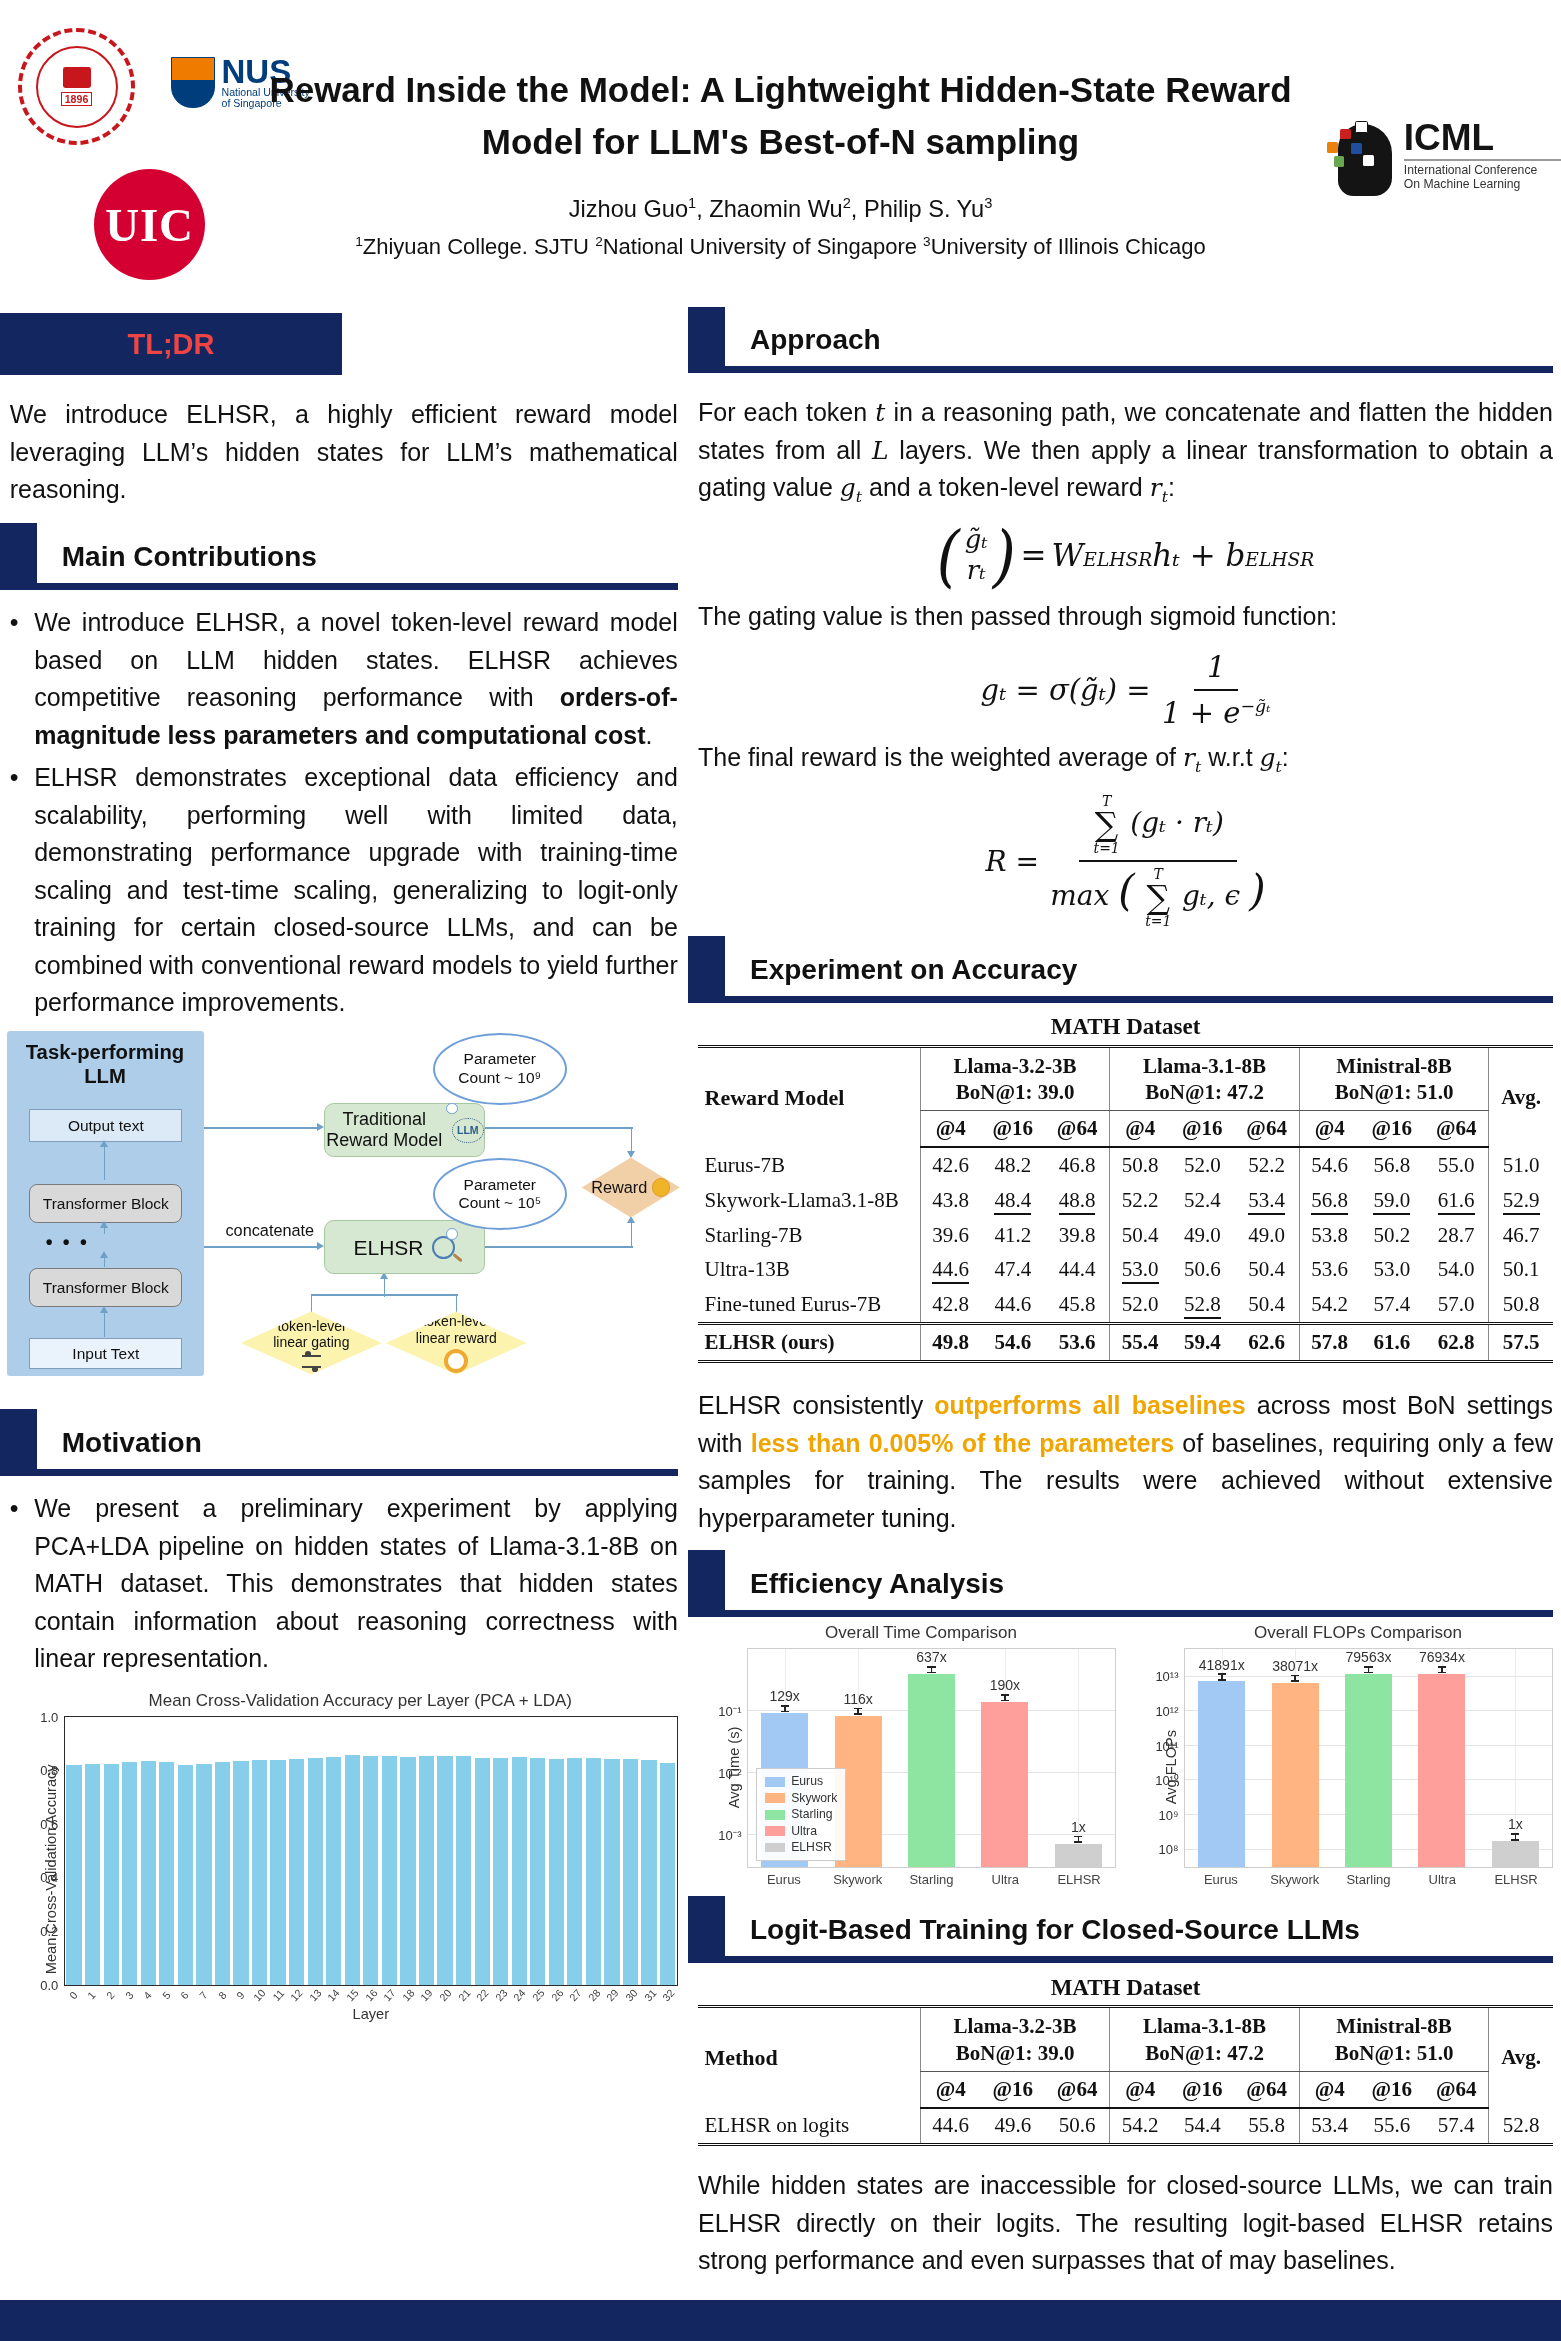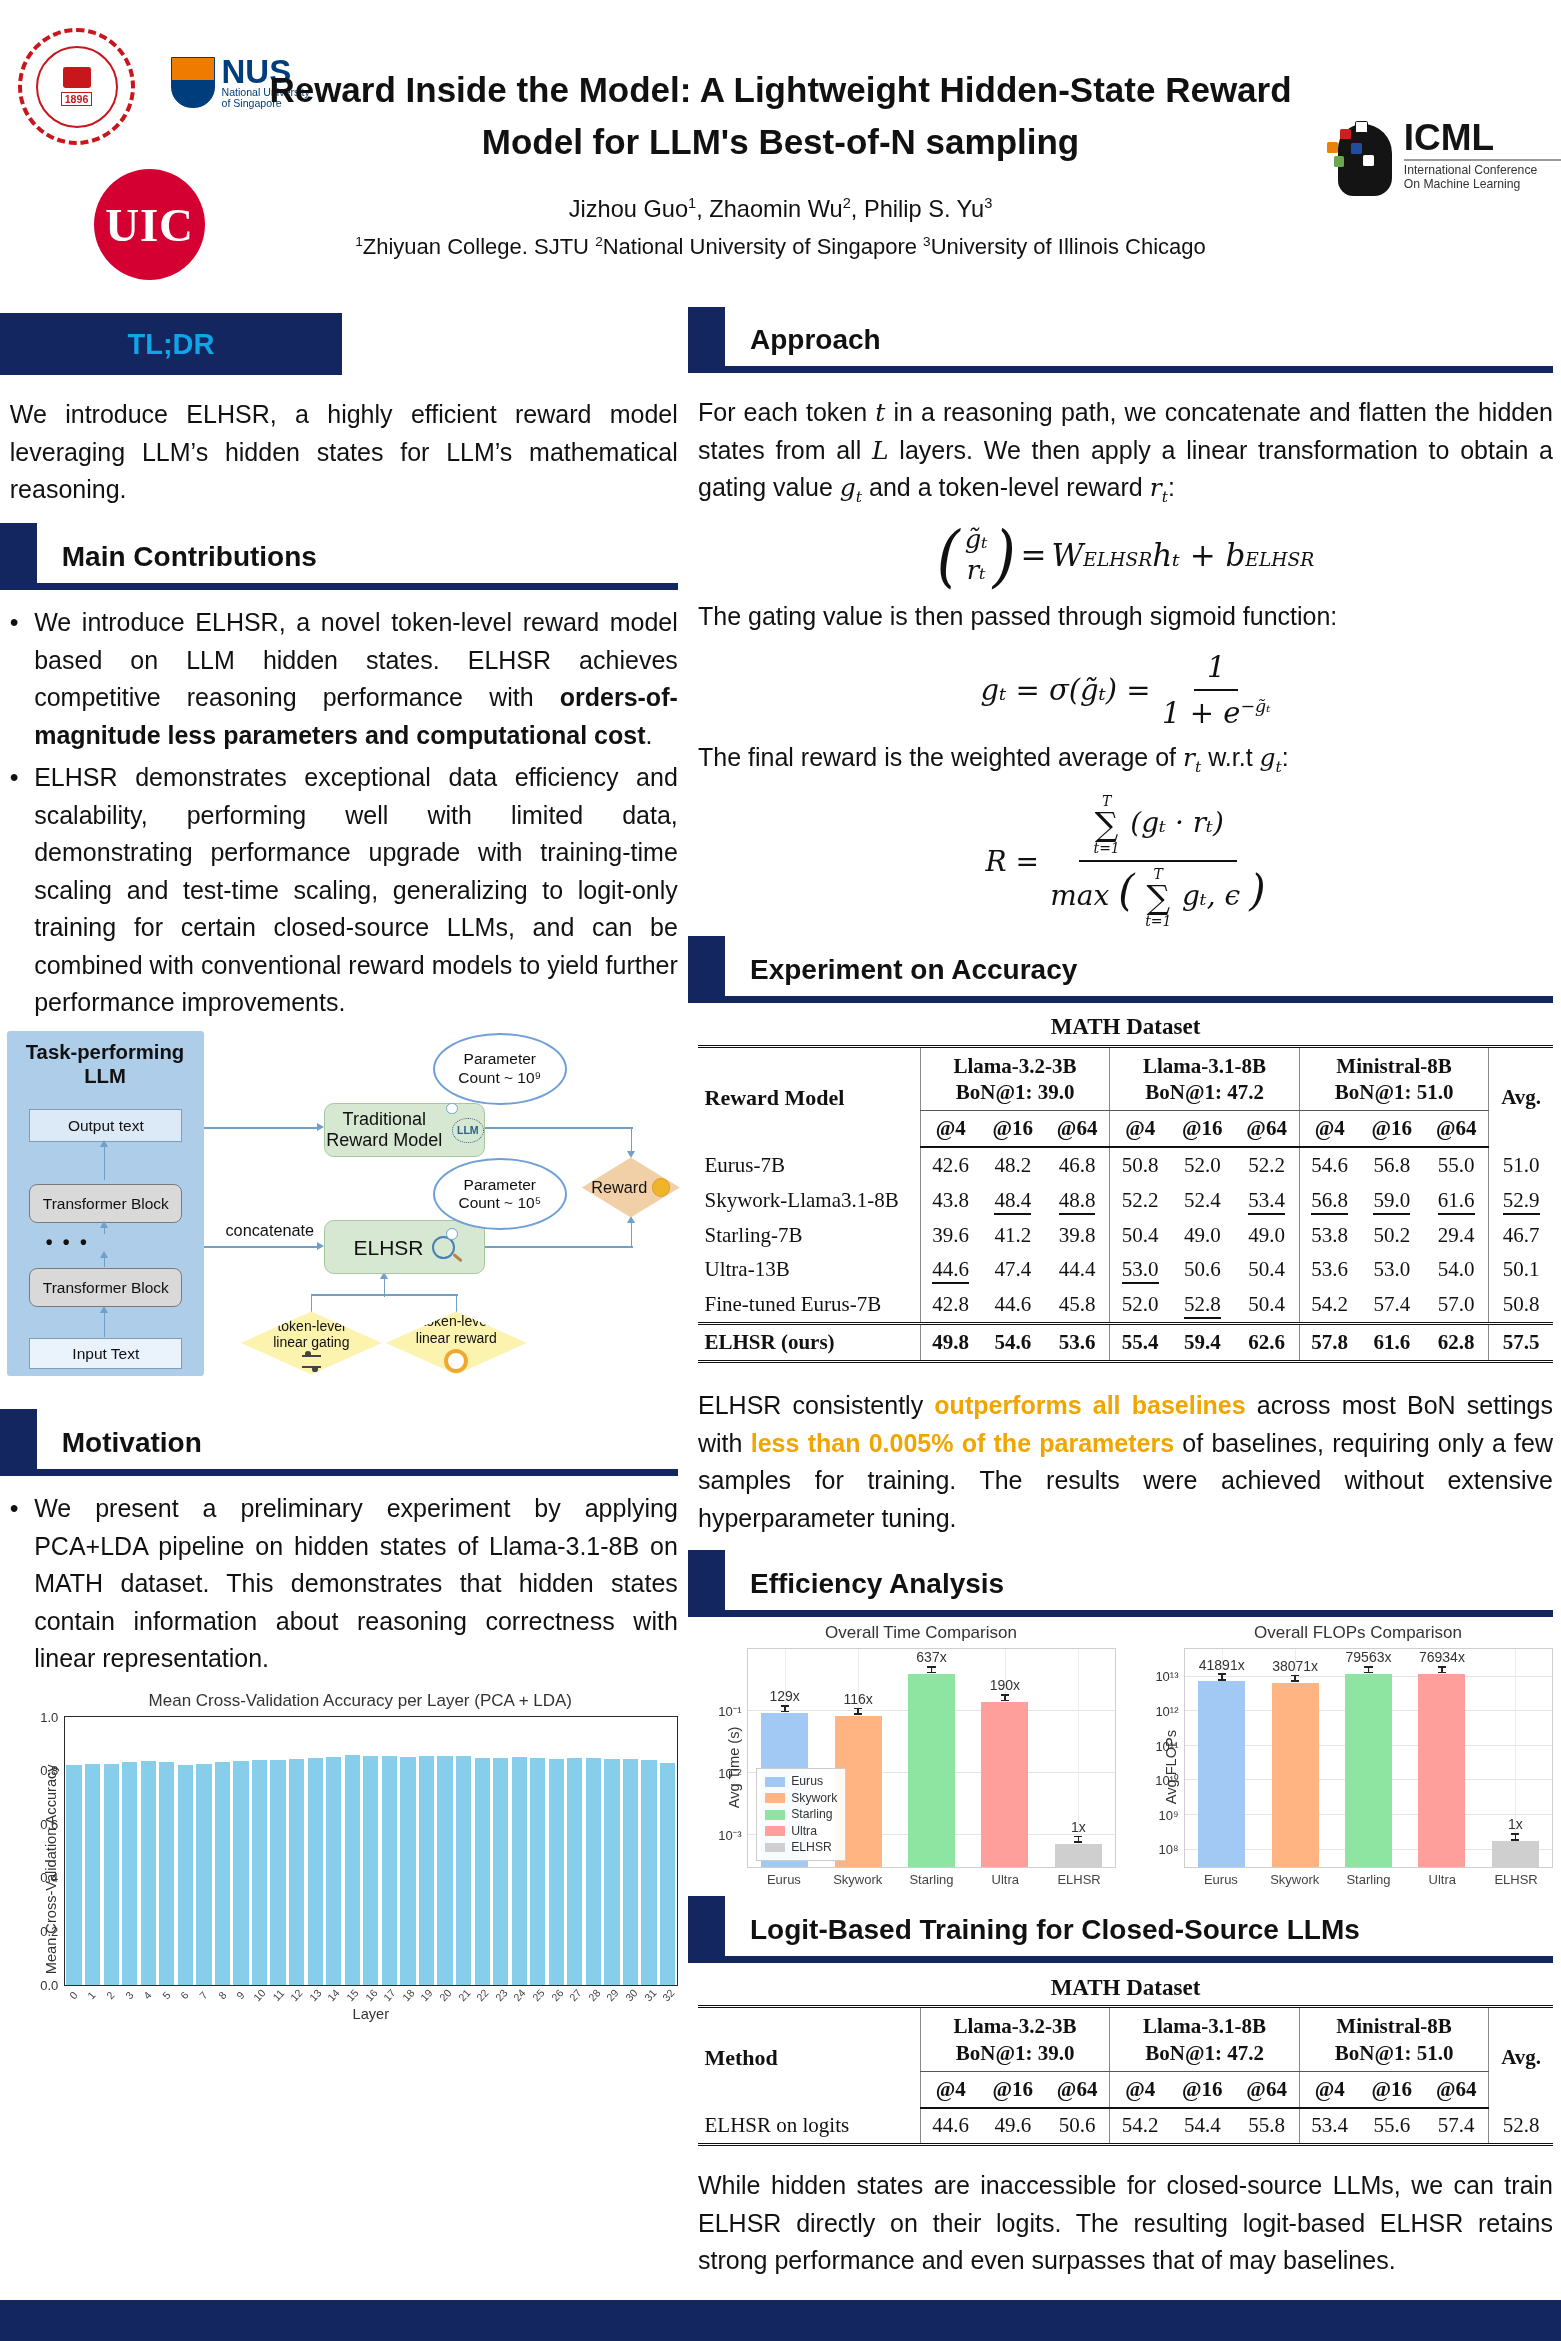--- a/index.html
+++ b/index.html
@@ -40,21 +40,21 @@
   .icml-txt{display:flex;flex-direction:column;}
   .icml-abbr{font-weight:800;font-size:37px;color:#141414;line-height:1;}
   .icml-sep{width:171px;height:1.6px;background:#9a9a9a;margin:3.3px 0 2.4px;}
   .icml-sub{font-size:12.2px;color:#333;line-height:1.15;}
 
   
   .col-left{position:absolute;left:9.8px;top:313px;width:668px;}
   .col-right{position:absolute;left:698px;top:313px;width:855px;}
 
   
-  .tldr-box{width:342px;height:62px;background:#13265f;color:#0ea5e9;font-weight:700;font-size:29px;
+  .tldr-box{width:342px;height:62px;background:#13265f;color:#ef4444;font-weight:700;font-size:29px;
     display:flex;align-items:center;justify-content:center;margin-left:-9.8px;}
   .sec{position:relative;margin-top:21px;border-bottom:7.3px solid #13265f;padding:11.4px 0 9.8px 52px;}
   .sec::before{content:"";position:absolute;left:-9.8px;top:-6.5px;bottom:-7.3px;width:37px;background:#13265f;}
   .sec-title{font-weight:700;font-size:28px;}
 
   
   .para{font-size:25px;line-height:1.5;text-align:justify;margin-top:21px;}
   .bullets{margin-top:14.6px;}
   .bullet{display:flex;gap:13px;font-size:25px;line-height:1.5;margin-top:4.9px;}
   .bullet .dot{flex:0 0 11.4px;padding-top:0;}
@@ -598,21 +598,21 @@
             <tr>
               <td class="tdname">Starling-7B</td>
               <td class="vsep"><span>39.6</span></td>
               <td><span>41.2</span></td>
               <td><span>39.8</span></td>
               <td class="vsep"><span>50.4</span></td>
               <td><span>49.0</span></td>
               <td><span>49.0</span></td>
               <td class="vsep"><span>53.8</span></td>
               <td><span>50.2</span></td>
-              <td><span>29.4</span></td>
+              <td><span>28.7</span></td>
               <td class="vsep"><span>46.7</span></td>
             </tr>
             <tr>
               <td class="tdname">Ultra-13B</td>
               <td class="vsep"><span class="ul">44.6</span></td>
               <td><span>47.4</span></td>
               <td><span>44.4</span></td>
               <td class="vsep"><span class="ul">53.0</span></td>
               <td><span>50.6</span></td>
               <td><span>50.4</span></td>

